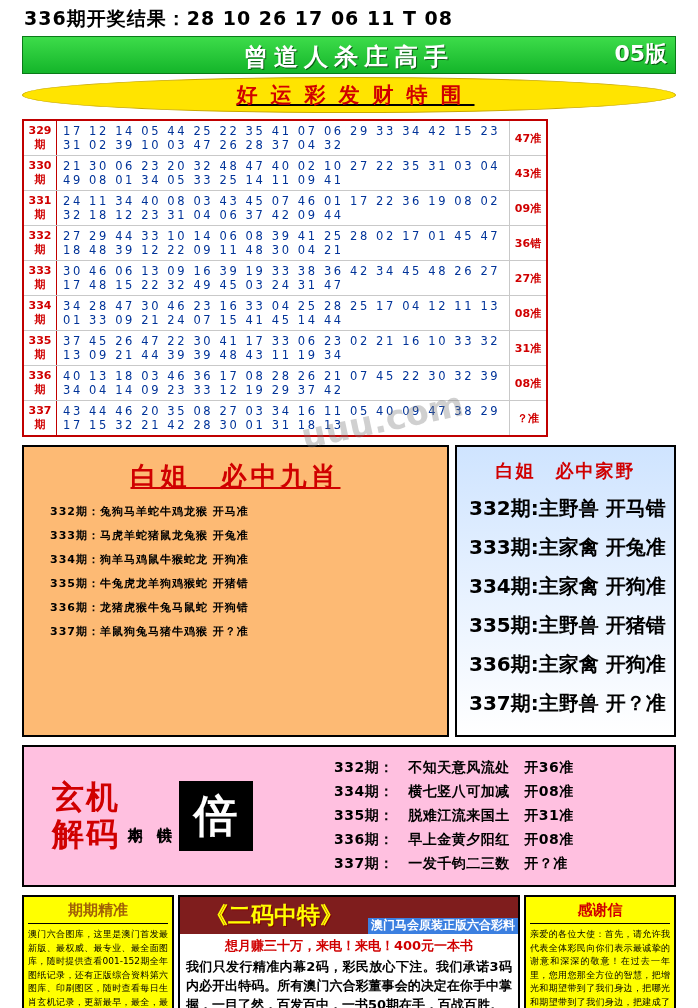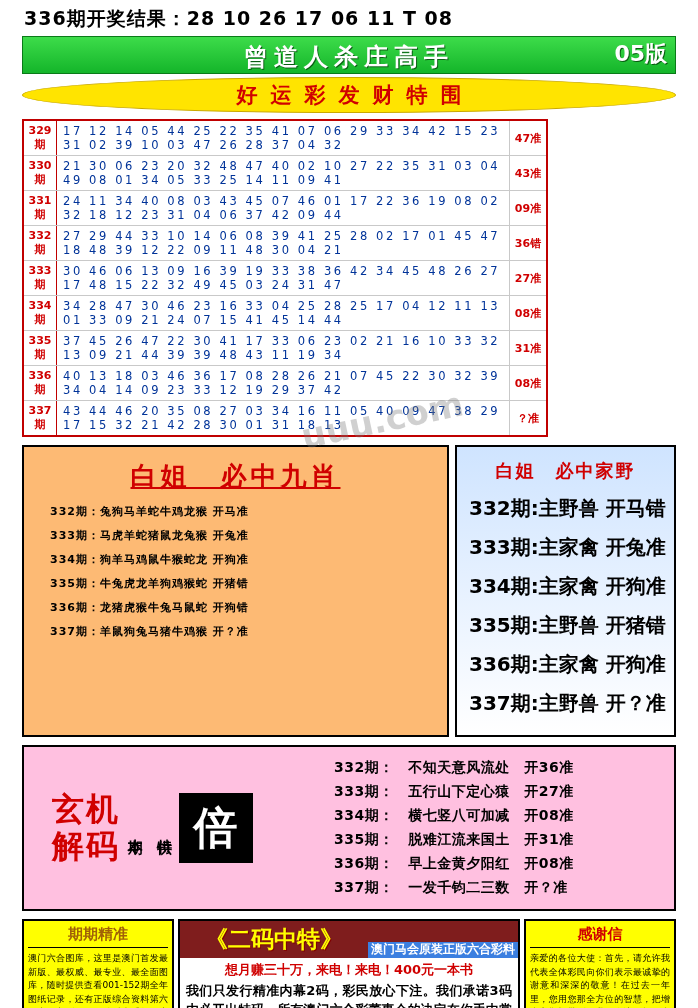--- a/index.html
+++ b/index.html
@@ -26,21 +26,21 @@
   }
   .greenbar .ver{
     position:absolute;right:8px;top:2px;color:#ffffff;font-size:22px;font-weight:bold;
     text-shadow:1px 1px 0 #0a5c12;
   }
 
   
   .ovalbar{
     margin:3px 22px 0 22px;height:34px;
     background:#ffe400;border:1px solid #caa900;border-radius:50%/50%;
-    display:flex;align-items:center;justify-content:center;
+    display:flex;align-items:center;justify-content:center;text-decoration:underline;
   }
   .ovalbar span{
     color:#d00000;font-size:21px;font-weight:bold;letter-spacing:13px;
     text-indent:13px;
   }
 
   
   .restable{
     margin:6px 22px 0 22px;border-collapse:collapse;width:526px;
     border:2px solid #c00000;background:#fff;
@@ -236,21 +236,20 @@
         <div class="big">玄机</div>
         <div class="big">解码</div>
       </div>
       <div class="mid">本期</div>
       <div class="mid">特供</div>
       <div class="blackbox">倍</div>
     </div>
     <div class="decright">
       <div id="decode-lines">
           <div class="ln">332期：　不知天意风流处　开36准</div>
-          <div class="ln">333期：　五行山下定心猿　开27准</div>
           <div class="ln">334期：　横七竖八可加减　开08准</div>
           <div class="ln">335期：　脱难江流来国土　开31准</div>
           <div class="ln">336期：　早上金黄夕阳红　开08准</div>
           <div class="ln">337期：　一发千钧二三数　开？准</div>
         </div>
     </div>
   </div>
 
   <div class="row4">
     <div class="p1">

